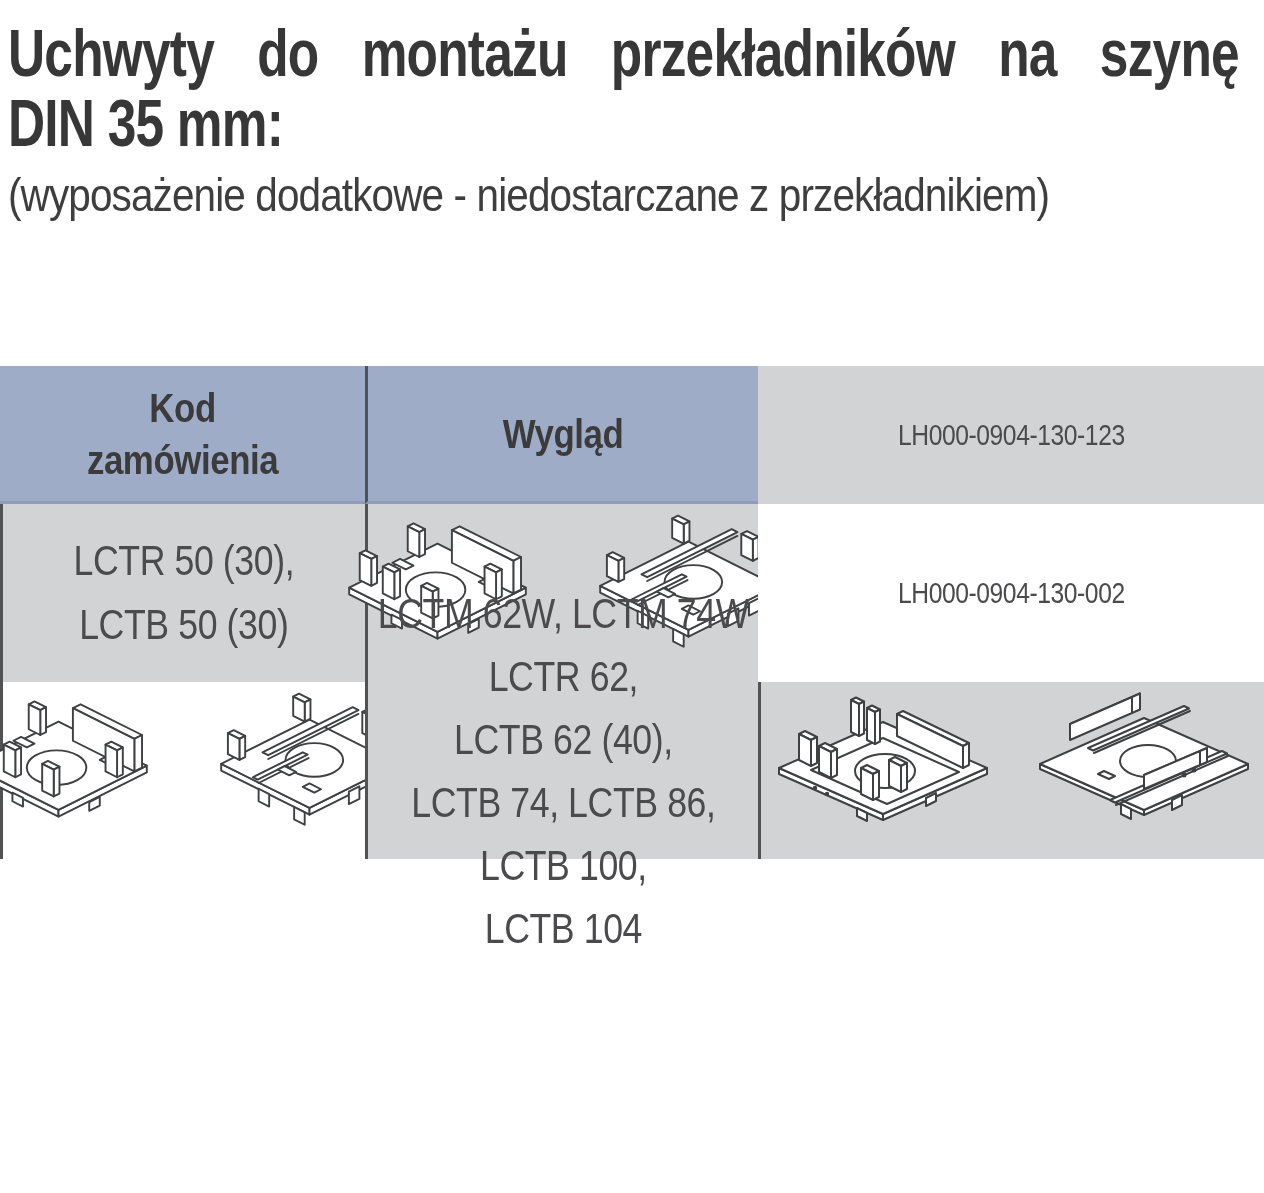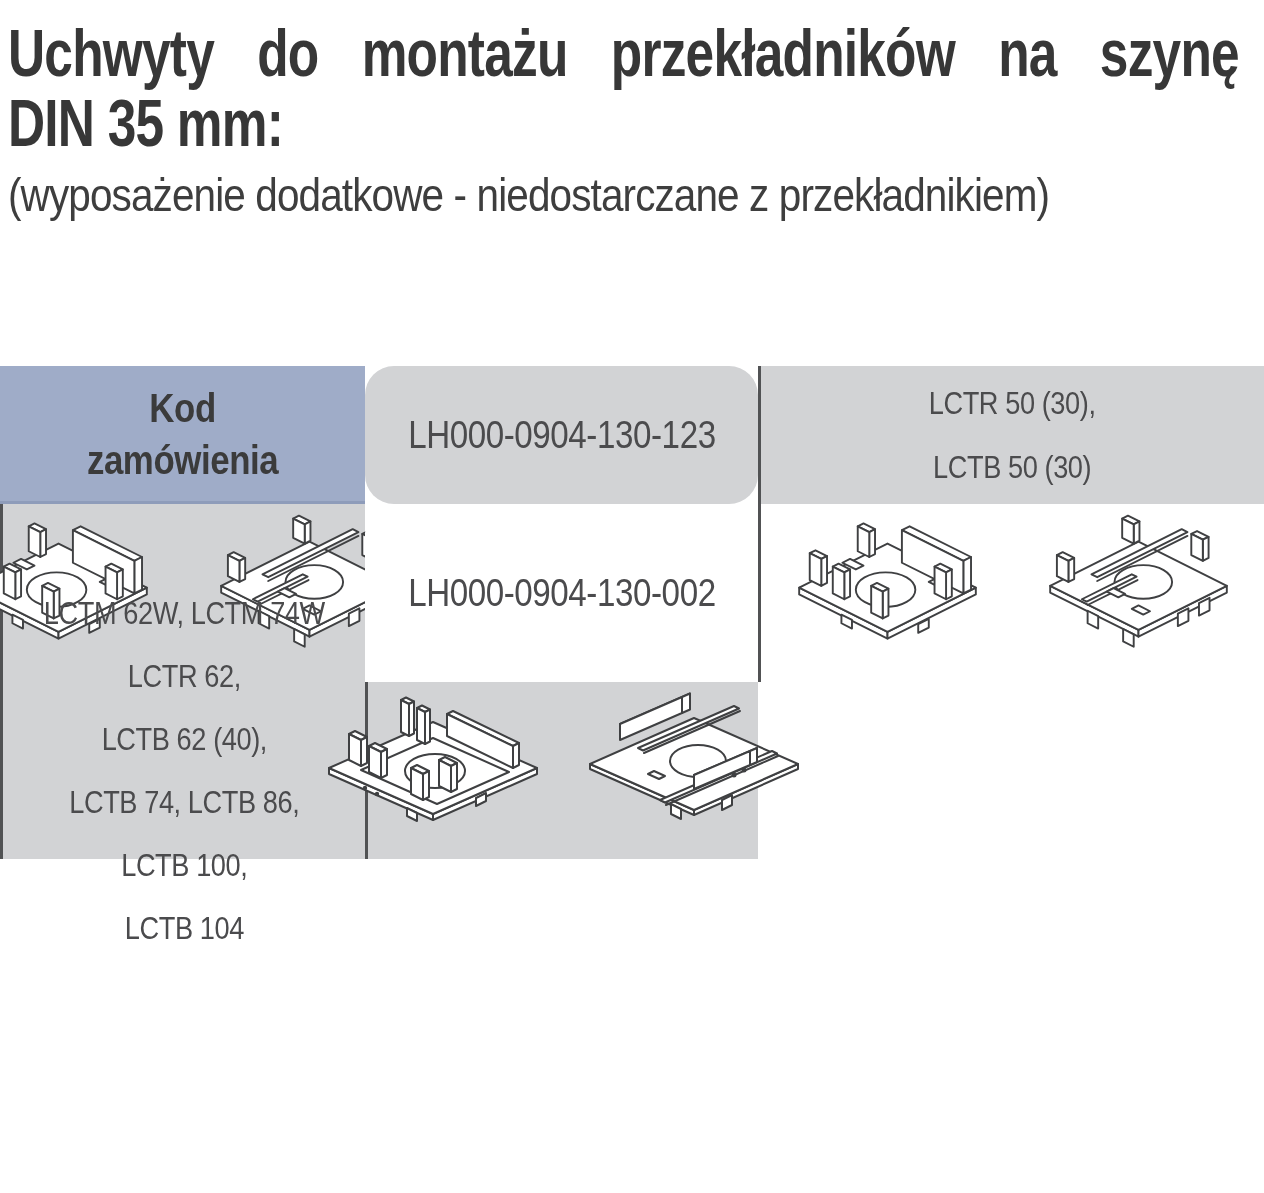--- a/index.html
+++ b/index.html
@@ -42,22 +42,22 @@
   }
   .cell{display:flex;flex-direction:column;align-items:center;justify-content:center;}
   .vline{border-left:3px solid var(--divider);}
   .head{
     background:var(--header-bg);border-bottom:3px solid var(--header-border);
     color:#3b3b3b;font-weight:700;font-size:41px;line-height:52px;
   }
   .gray{background:var(--row-gray-bg);}
   .white{background:var(--row-white-bg);}
   .cx{transform:scaleX(0.85);transform-origin:50% 50%;text-align:center;letter-spacing:-0.5px;white-space:nowrap;}
-  .code{font-size:39px;border-radius:29px;}
-  .types{font-size:32px;}
+  .code{font-size:29px;}
+  .types{font-size:42px;}
   .types .tline{line-height:64px;}
   .types-big .tline{line-height:63px;}
   
   .drawings{display:flex;gap:26px;align-items:center;justify-content:center;}
   svg.draw{display:block;}
   .lineart{stroke:var(--line-color);stroke-width:2;fill:#ffffff;stroke-linejoin:round;stroke-linecap:round;}
   .lineart .nofill{fill:none;}
   .lineart .dot{fill:var(--line-color);stroke:none;}
   .defs-holder{position:absolute;width:0;height:0;overflow:hidden;}
 </style>
@@ -194,20 +194,25 @@
 </div>
 
 <div class="din-table">
 
   <div class="cell head">
     <div class="cx">
       <div>Kod</div>
       <div>zamówienia</div>
     </div>
   </div>
+  <div class="cell head vline">
+    <div class="cx">
+      <div>Wygląd</div>
+    </div>
+  </div>
 
   <div class="cell gray code">
     <div class="cx">LH000-0904-130-123</div>
   </div>
   <div class="cell gray vline types">
     <div class="cx">
       <div class="tline">LCTR 50 (30),</div>
       <div class="tline">LCTB 50 (30)</div>
     </div>
   </div>

